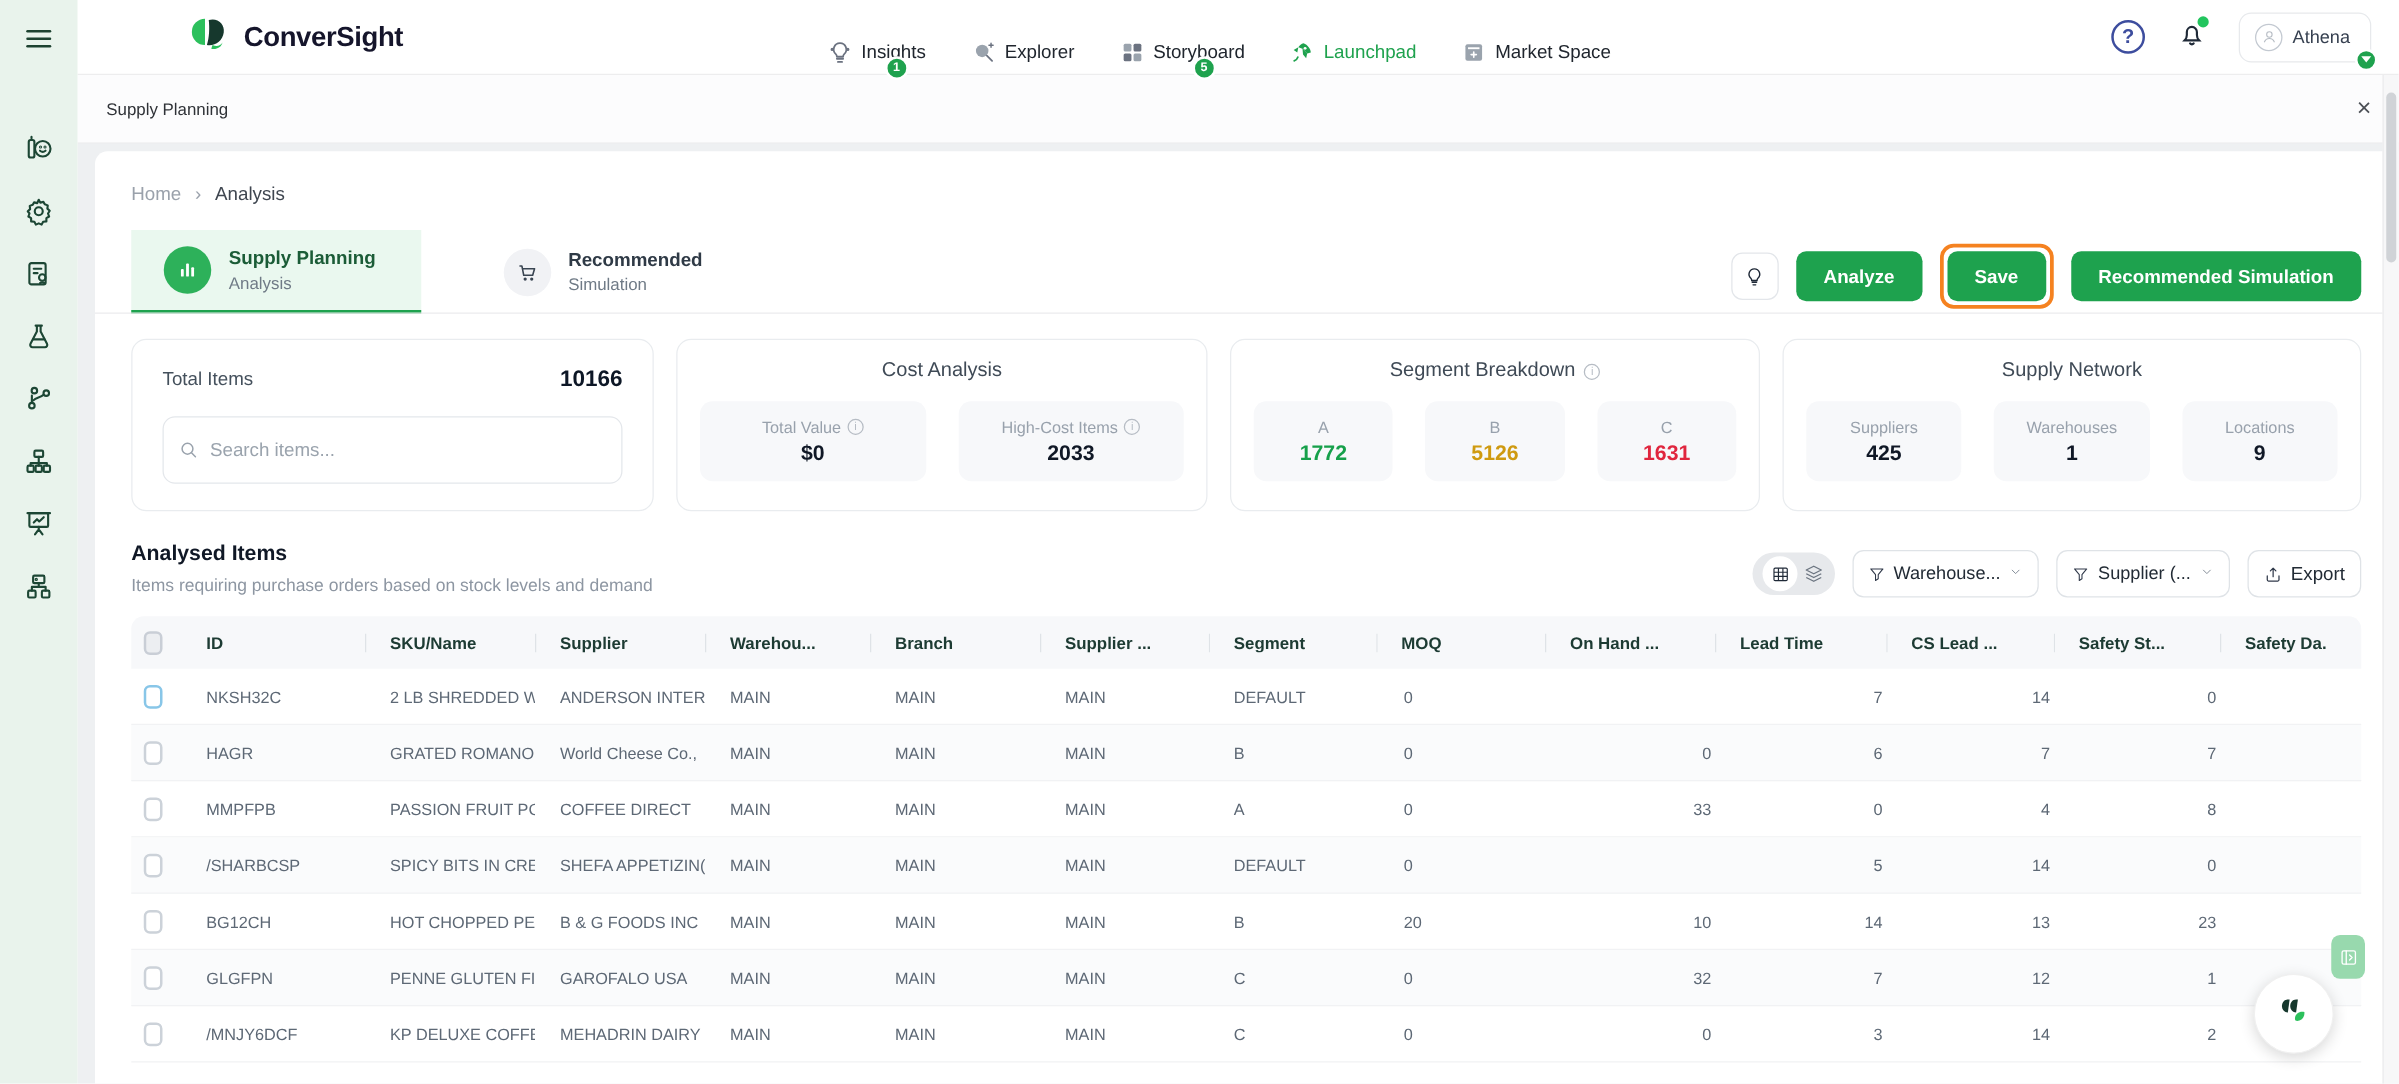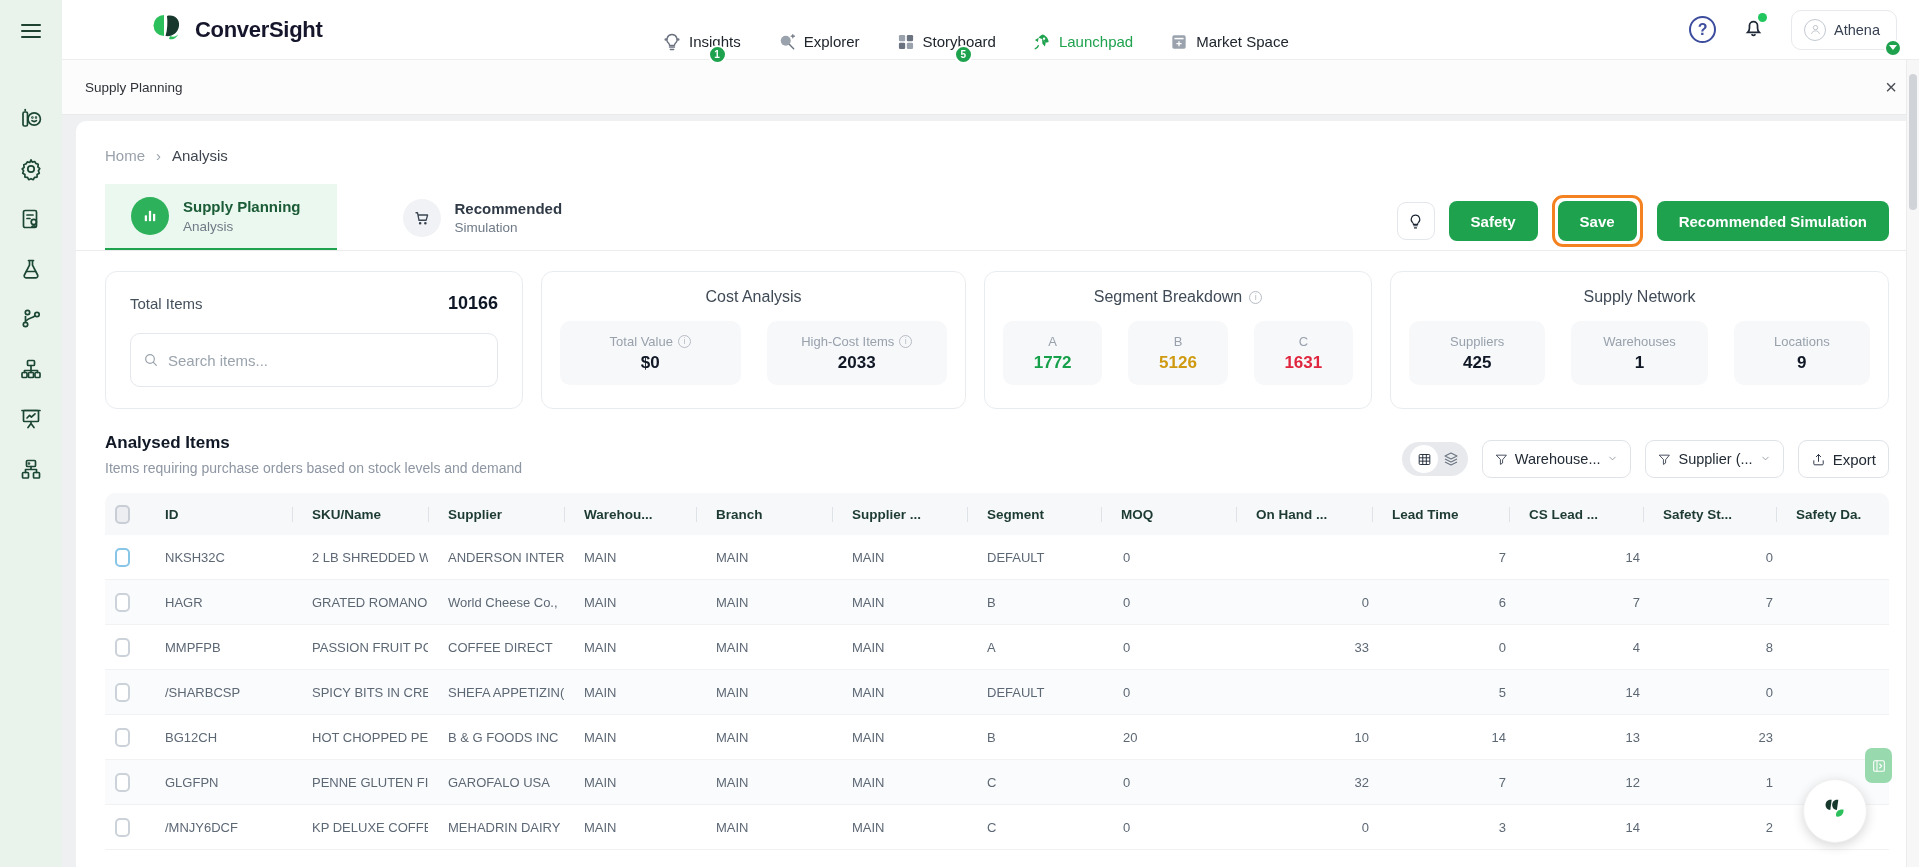--- a/index.html
+++ b/index.html
@@ -76,21 +76,21 @@
   .card { border:1px solid #e9ecef; border-radius:12px; height:138px; background:#fff; }
   .card1 { width:418px; padding:21px 24px; }
   .card1-top { display:flex; align-items:center; justify-content:space-between; }
   .card1-label { font-size:15px; color:#44505c; font-weight:500; }
   .card1-value { font-size:18px; font-weight:bold; color:#0d1726; }
   .searchbox { margin-top:19px; height:54px; border:1px solid #e4e7eb; border-radius:10px; display:flex; align-items:center; padding:0 12px; gap:9px; }
   .searchbox svg { stroke:#9aa3ad; fill:none; stroke-width:1.8; stroke-linecap:round; }
   .searchbox input { border:none; outline:none; flex:1; font-size:15px; color:#3c4654; font-family:inherit; background:transparent; }
   .searchbox input::placeholder { color:#9aa3ad; }
   .cardm { flex:1; padding:16px 18px; }
-  .card2 { width:425px; flex:none; } .card3 { width:388px; flex:none; }
+  .card2 { width:425px; flex:none; } .card3 { width:424px; flex:none; }
   .cardm-title { text-align:center; font-size:16px; color:#3f4a56; font-weight:500; display:flex; align-items:center; justify-content:center; gap:7px; }
   .metrics { margin-top:15px; display:flex; gap:26px; }
   .metric { flex:1; background:#f7f8fa; border-radius:10px; height:64px; display:flex; flex-direction:column; align-items:center; justify-content:center; gap:4px; }
   .metric-label { font-size:13px; color:#98a1ac; display:flex; align-items:center; gap:5px; }
   .metric-value { font-size:17px; font-weight:bold; color:#101826; }
   .info-i { width:13px; height:13px; border:1.3px solid #b6bcc4; border-radius:50%; color:#b6bcc4; font-size:9px; display:inline-flex; align-items:center; justify-content:center; font-style:normal; }
 
   
   .analysed-row { margin-top:22px; display:flex; align-items:center; }
   .an-title { font-size:17px; font-weight:bold; color:#101826; }
@@ -335,21 +335,21 @@
             </span>
           </div>
         </div>
 
         <div class="actions">
           <div class="bulb-btn">
             <svg width="17" height="17" viewBox="0 0 24 24">
                 <path d="M9.5 18h5M10.5 21h3M12 3a6 6 0 0 1 4 10.5c-.8.7-1 1.5-1 2.5h-6c0-1-.2-1.8-1-2.5A6 6 0 0 1 12 3z"></path>
               </svg>
           </div>
-          <button class="btn-green">Safety</button>
+          <button class="btn-green">Analyze</button>
           <span class="save-ring">
             <button class="btn-green">Save</button>
           </span>
           <button class="btn-green">Recommended Simulation</button>
         </div>
       </div>
 
       <div class="cards">
         <div class="card card1">
           <div class="card1-top">

